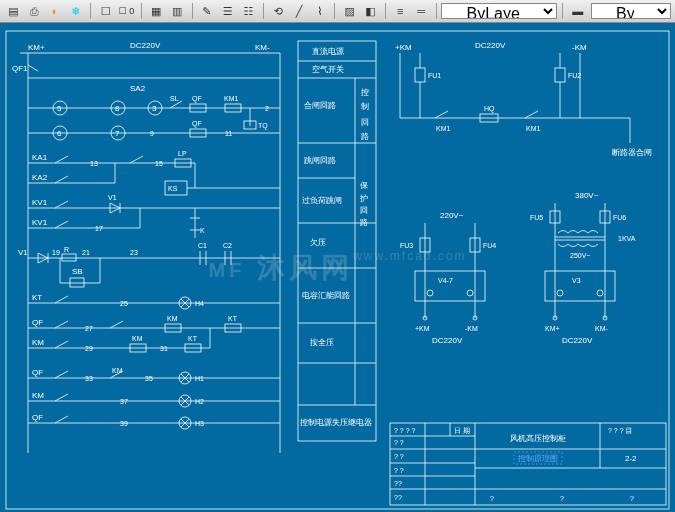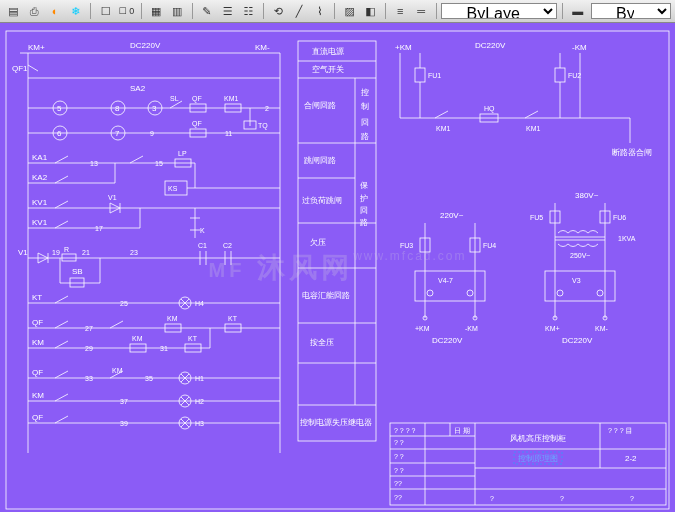--- a/index.html
+++ b/index.html
@@ -1,20 +1,20 @@
 <!DOCTYPE html>
 <html><head>
 <meta charset="utf-8">
 <style>
 body{margin:0;padding:0;background:#333;font-family:Arial,'Microsoft YaHei',sans-serif;font-size:10px;color:#fff;overflow:hidden}
 .toolbar{height:22px;background:linear-gradient(#f0f0f0,#d0d0d0);border-bottom:1px solid #888;display:flex;align-items:center;padding:0 4px;gap:2px}
 .tb-icon{width:18px;height:18px;display:flex;align-items:center;justify-content:center;font-size:11px;color:#333;border:1px solid transparent}
 .tb-sep{width:1px;height:16px;background:#999;margin:0 3px}
 .tb-select{height:16px;border:1px solid #888;background:#fff;color:#000;font-size:16px;padding:0 20px;min-width:80px}
-.canvas{position:relative;width:675px;height:490px;background:#8b5cf6;overflow:hidden}
+.canvas{position:relative;width:675px;height:490px;background:#0369a1;overflow:hidden}
 svg{position:absolute;top:0;left:0}
 .t{font-size:8px;fill:#fff;font-family:Arial,'Microsoft YaHei'}
 .ts{font-size:7px;fill:#fff}
 .tb{font-size:8px;fill:#6af}
 .wm{position:absolute;left:50%;top:50%;transform:translate(-50%,-50%);display:flex;flex-direction:row;align-items:flex-start;opacity:0.22;pointer-events:none}
 .wm-logo{font-size:28px;color:#ddd;font-weight:bold;letter-spacing:4px}
 .wm-url{font-size:12px;color:#ddd;letter-spacing:2px}
 .sel{stroke:#39f;stroke-dasharray:2,2;fill:none}
 line,rect,circle,path,polyline{stroke:#fff;stroke-width:0.8;fill:none}
 </style>

